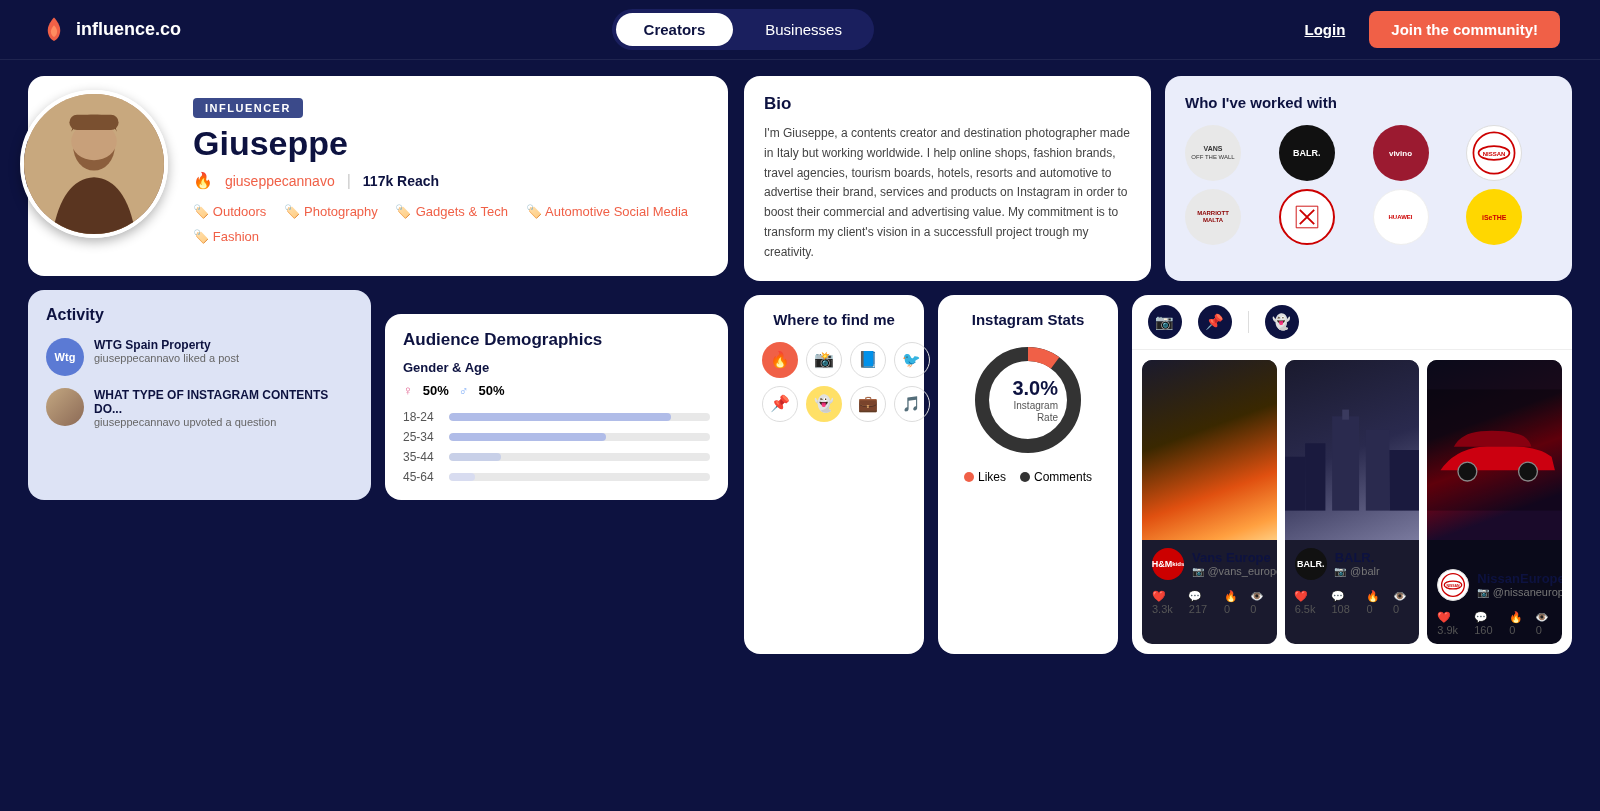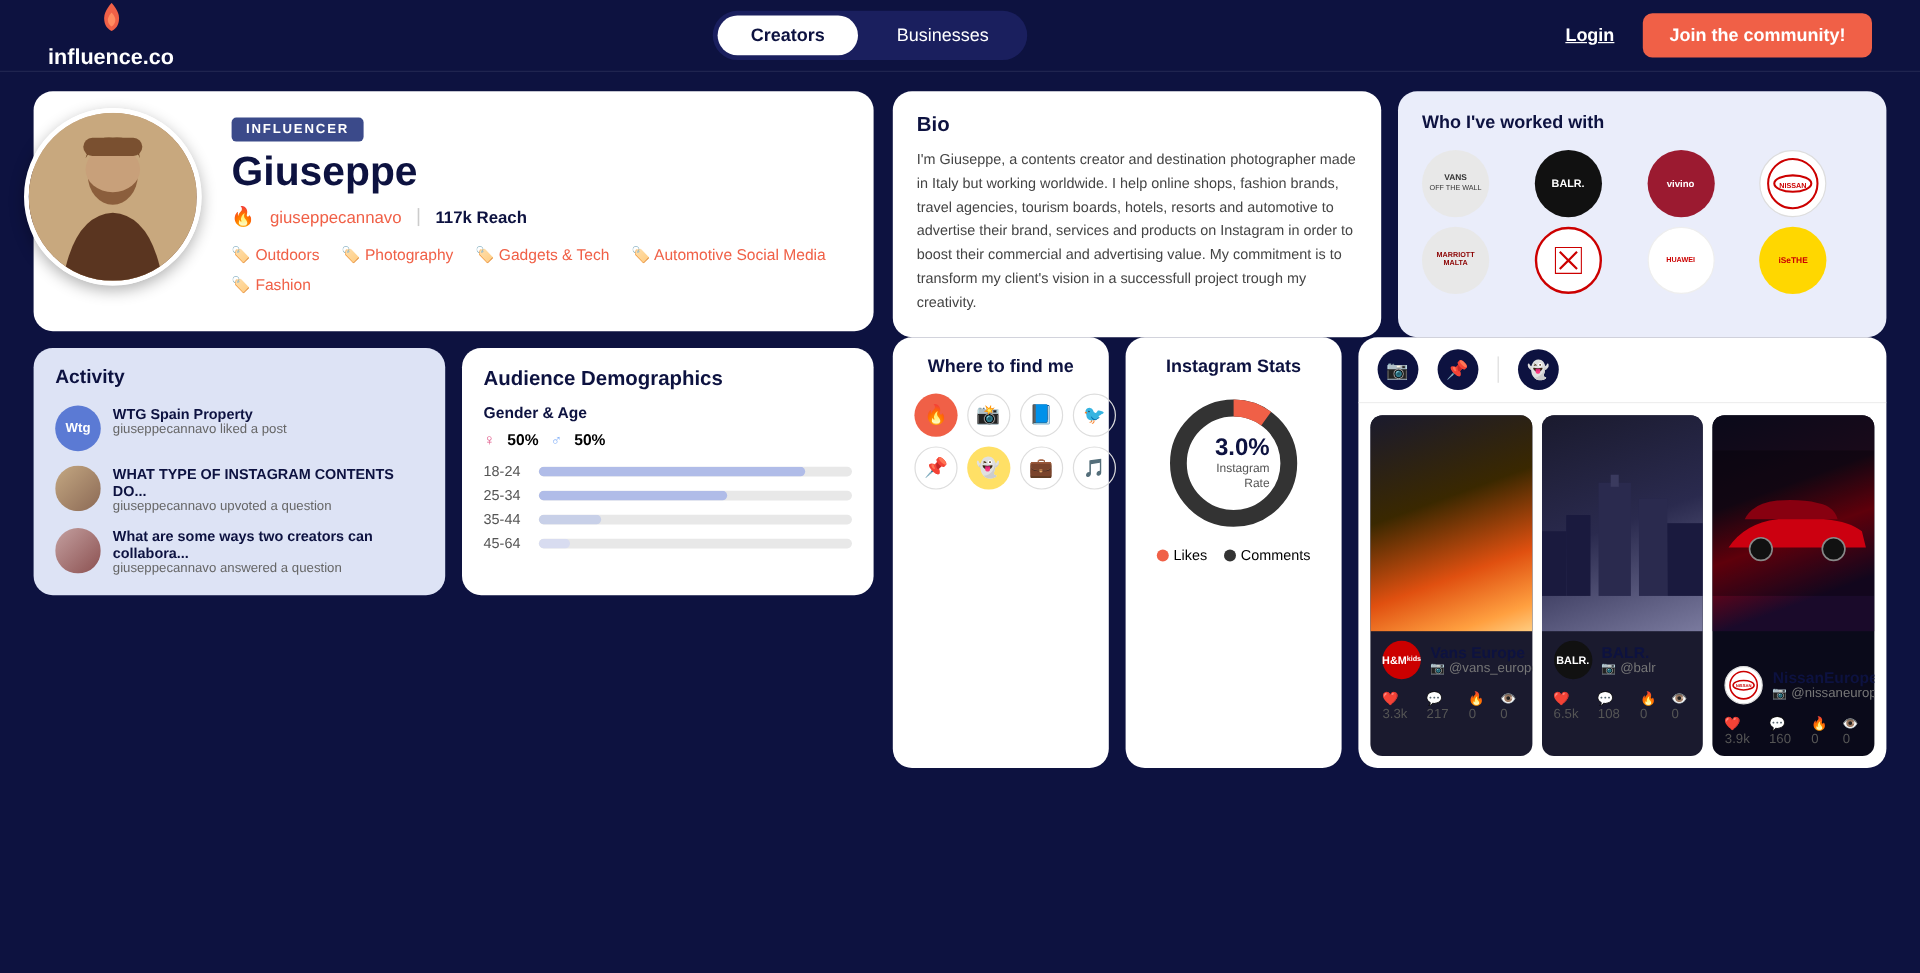--- a/index.html
+++ b/index.html
@@ -21,21 +21,20 @@
       height: 60px;
       border-bottom: 1px solid rgba(255,255,255,0.08);
     }
     .navbar-logo {
       display: flex;
       align-items: center;
       gap: 8px;
       color: white;
       font-size: 18px;
       font-weight: 600;
-      flex-direction: column;
     }
     .logo-flame {
       width: 28px;
       height: 28px;
     }
     .navbar-tabs {
       display: flex;
       background: #1a1f5e;
       border-radius: 30px;
       padding: 4px;
@@ -163,32 +162,23 @@
         <div style="display: flex; align-items: flex-start; gap: 10px; margin-bottom: 12px;">
           <div style="width:38px; height:38px; border-radius:50%; background:#d4a882; flex-shrink:0; overflow:hidden;">
             <div style="width:100%;height:100%;background:linear-gradient(135deg,#c4a882,#8b6955);"></div>
           </div>
           <div>
             <div style="font-size:12px; font-weight:700; color:#0d1240;">WHAT TYPE OF INSTAGRAM CONTENTS DO...</div>
             <div style="font-size:11px; color:#666;">giuseppecannavo upvoted a question</div>
           </div>
         </div>
 
-        <div style="display: flex; align-items: flex-start; gap: 10px;">
-          <div style="width:38px; height:38px; border-radius:50%; background:#b07070; flex-shrink:0; overflow:hidden;">
-            <div style="width:100%;height:100%;background:linear-gradient(135deg,#c4a0a0,#8b5050);"></div>
-          </div>
-          <div>
-            <div style="font-size:12px; font-weight:700; color:#0d1240;">What are some ways two creators can collabora...</div>
-            <div style="font-size:11px; color:#666;">giuseppecannavo answered a question</div>
-          </div>
-        </div>
-      </div>
-
-      <div style="background: white; border-radius: 16px; padding: 16px 18px;">
+      </div>
+
+      <div style="background: white; border-radius: 16px; padding: 16px 18px; margin-top: 24px;">
         <div style="font-size: 17px; font-weight: 800; color: #0d1240; margin-bottom: 10px;">Audience Demographics</div>
         <div style="font-size: 13px; font-weight: 600; color: #0d1240; margin-bottom: 8px;">Gender &amp; Age</div>
         <div style="display:flex; align-items:center; gap:10px; margin-bottom:12px; font-size:13px; font-weight:600;">
           <span style="color:#e05a8a;">♀</span>
           <span>50%</span>
           <span style="color:#8ab4f8;">♂</span>
           <span>50%</span>
         </div>
 
         <div style="display:flex; align-items:center; gap:8px; margin-bottom:6px;">
@@ -214,21 +204,21 @@
           <div style="flex:1; height:8px; background:#e8e8e8; border-radius:4px; overflow:hidden;">
             <div style="height:100%; background:#d8dcf0; border-radius:4px; width:10%;"></div>
           </div>
         </div>
       </div>
 
     </div>
 
   </div>
 
-  <div style="display: flex; flex-direction: column; ">
+  <div style="display: flex; flex-direction: column; gap: 14px;">
 
     <div style="display: grid; grid-template-columns: 1fr 1fr; gap: 14px;">
 
       <div style="background: white; border-radius: 16px; padding: 18px 20px;">
         <div style="font-size: 17px; font-weight: 700; color: #0d1240; margin-bottom: 10px;">Bio</div>
         <div style="font-size: 12px; color: #444; line-height: 1.65;">I'm Giuseppe, a contents creator and destination photographer made in Italy but working worldwide. I help online shops, fashion brands, travel agencies, tourism boards, hotels, resorts and automotive to advertise their brand, services and products on Instagram in order to boost their commercial and advertising value. My commitment is to transform my client's vision in a successfull project trough my creativity.</div>
       </div>
 
       <div style="background: #eaedfa; border-radius: 16px; padding: 18px 20px;">
         <div style="font-size: 15px; font-weight: 700; color: #0d1240; margin-bottom: 14px;">Who I've worked with</div>

